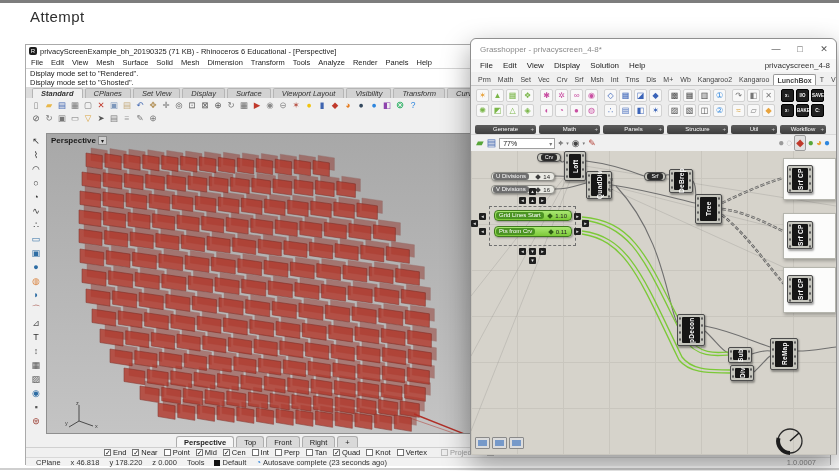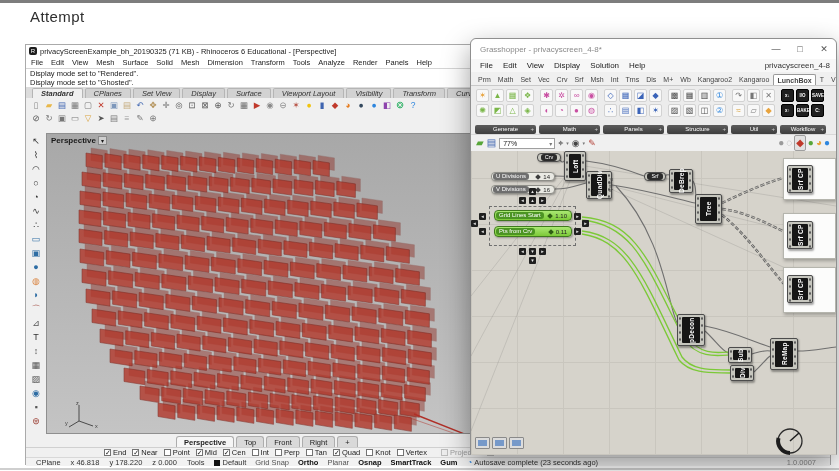--- a/index.html
+++ b/index.html
@@ -730,29 +730,20 @@
       </span>
     </div>
 
   <div class="abs rh-status">
     <span class="st-cell">CPlane</span>
     <span class="st-cell">x 46.818</span>
     <span class="st-cell">y 178.220</span>
     <span class="st-cell">z 0.000</span>
     <span class="st-cell">Tools</span>
     <span class="st-cell"><span class="st-swatch"></span><span>Default</span></span>
-    <span style="display:flex">
-
-    <span class="pane">Grid Snap</span>
-        <span class="pane active">Ortho</span>
-        <span class="pane">Planar</span>
-        <span class="pane active">Osnap</span>
-        <span class="pane active">SmartTrack</span>
-        <span class="pane active">Gum</span>
-      </span>
     <span class="st-autosave">
       <span class="st-globe">◔</span>
       <span>Autosave complete (23 seconds ago)</span>
     </span>
     <span class="st-version">1.0.0007</span>
   </div>
 </div>
 
 <div class="abs" id="gh">
   <div class="gh-titlebar">

